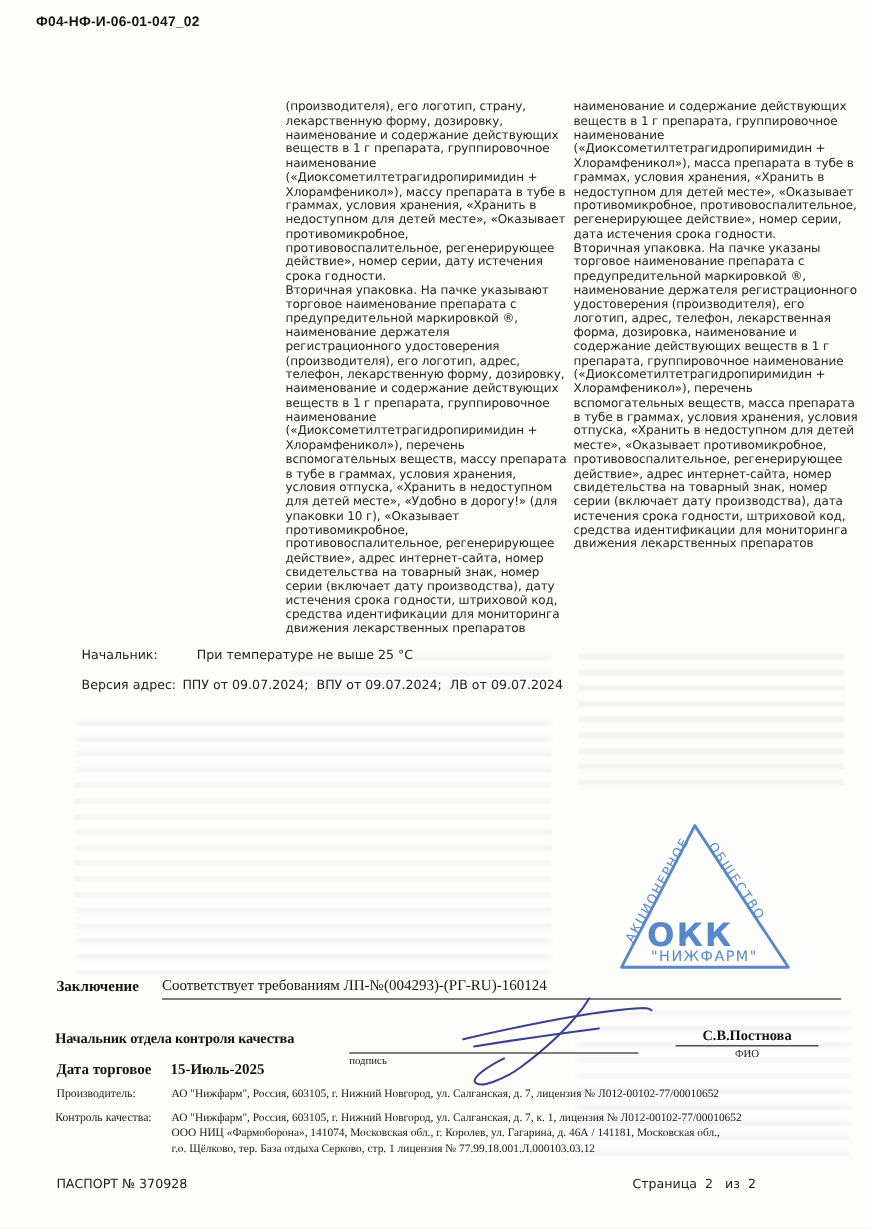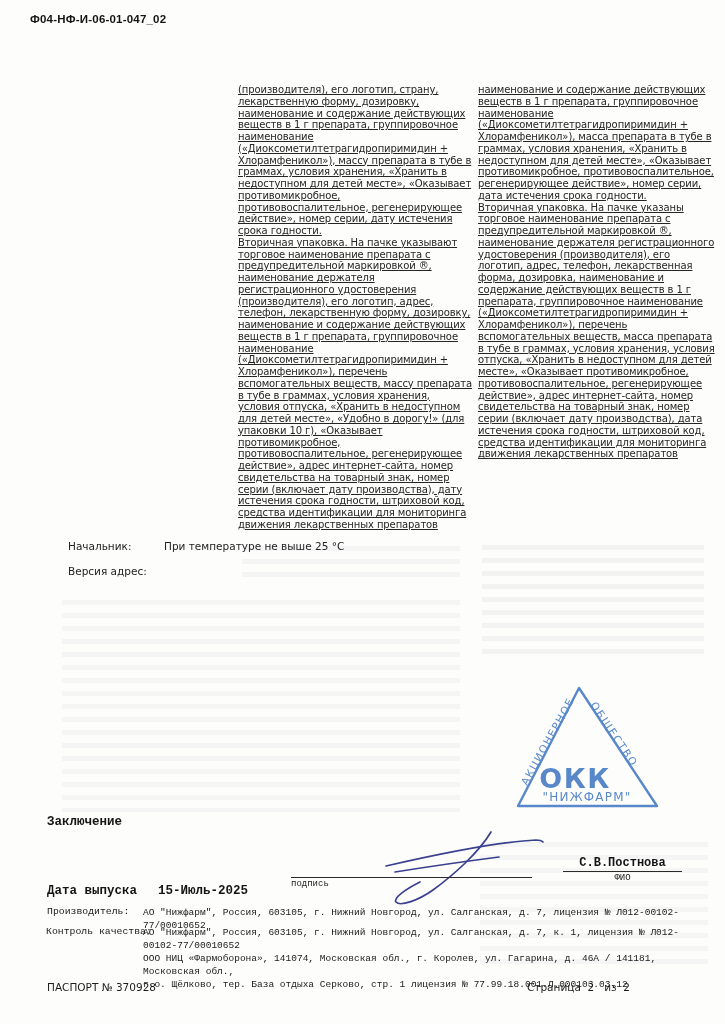--- a/index.html
+++ b/index.html
@@ -19,40 +19,40 @@
   #smudge4 { left:242px; top:546px; width:218px; height:38px;  opacity:0.04; }
 
   .form-code {
     position:absolute; left:30px; top:13px;
     font-family:"Liberation Sans", sans-serif; font-weight:bold;
     font-size:11.5px; letter-spacing:0.2px; color:#141414;
   }
   .col {
     position:absolute; top:84px; width:235px;
     font-size:10px; line-height:11.75px; letter-spacing:-0.1px;
-    white-space:pre-line; color:#252525; text-align:left;text-decoration:underline;
+    white-space:pre-line; color:#252525; text-align:left;
   }
   #col1 { left:238px; }
   #col2 { left:478px; width:238px; }
 
   .kv-label { position:absolute; font-size:10.5px; color:#222; }
   .kv-value { position:absolute; font-size:10.5px; color:#222; white-space:pre; }
   #storage-label { left:68px; top:540px; }
   #storage-value { left:164px; top:540px; }
   #version-label { left:68px; top:565px; }
   #version-value { left:152px; top:565px; }
 
   
   .stamp { position:absolute; left:510px; top:682px; width:156px; height:148px; opacity:0.92; }
   .stamp text { font-family:"DejaVu Sans", sans-serif; }
 
   
   .signature { position:absolute; left:383px; top:830px; width:162px; height:78px; }
 
-  .bottom { font-family:Liberation Mono, monospace; color:#151515; }
+  .bottom { font-family:Liberation Serif, serif; color:#151515; }
   #conclusion-label {
     position:absolute; left:47px; top:815px;
     font-weight:bold; font-size:12.5px;
   }
   #conclusion-value {
     position:absolute; left:135px; top:814px; width:566px;
     font-size:12.5px; border-bottom:1.6px solid #2a2a2a; padding-bottom:3px;
   }
   #qc-head-title {
     position:absolute; left:46px; top:858px;
@@ -67,21 +67,21 @@
   }
   #signatory-name {
     position:absolute; left:563px; top:856px; width:119px;
     text-align:center; font-weight:bold; font-size:12px;
   }
   #name-caption {
     position:absolute; left:563px; top:873px; width:119px;
     text-align:center; font-size:9px; color:#222;
   }
   #release-label { position:absolute; left:47px; top:884px; font-weight:bold; font-size:12.5px; }
-  #release-value { position:absolute; left:158px; top:884px; font-weight:bold; font-size:12.5px; }
+  #release-value { position:absolute; left:142px; top:884px; font-weight:bold; font-size:12.5px; }
 
   .small-label { position:absolute; font-size:9.8px; color:#1a1a1a; }
   .small-value { position:absolute; font-size:9.5px; color:#1a1a1a; line-height:13px; white-space:pre-line; }
   #manufacturer-label { left:47px; top:906px; }
   #manufacturer-value { left:143px; top:906px; width:565px; }
   #qc-label { left:46px; top:926px; }
   #qc-value { left:143px; top:926px; width:570px; }
 
   .footer-text { position:absolute; font-size:10.5px; color:#1c1c1c; white-space:pre; }
   #footer-passport { left:47px; top:981px; }
@@ -100,47 +100,50 @@
   <div class="form-code">Ф04-НФ-И-06-01-047_02</div>
 
   <div class="col" id="col1">(производителя), его логотип, страну, лекарственную форму, дозировку, наименование и содержание действующих веществ в 1 г препарата, группировочное наименование («Диоксометилтетрагидропиримидин + Хлорамфеникол»), массу препарата в тубе в граммах, условия хранения, «Хранить в недоступном для детей месте», «Оказывает противомикробное, противовоспалительное, регенерирующее действие», номер серии, дату истечения срока годности.
 Вторичная упаковка. На пачке указывают торговое наименование препарата с предупредительной маркировкой ®, наименование держателя регистрационного удостоверения (производителя), его логотип, адрес, телефон, лекарственную форму, дозировку, наименование и содержание действующих веществ в 1 г препарата, группировочное наименование («Диоксометилтетрагидропиримидин + Хлорамфеникол»), перечень вспомогательных веществ, массу препарата в тубе в граммах, условия хранения, условия отпуска, «Хранить в недоступном для детей месте», «Удобно в дорогу!» (для упаковки 10 г), «Оказывает противомикробное, противовоспалительное, регенерирующее действие», адрес интернет-сайта, номер свидетельства на товарный знак, номер серии (включает дату производства), дату истечения срока годности, штриховой код, средства идентификации для мониторинга движения лекарственных препаратов</div>
   <div class="col" id="col2">наименование и содержание действующих веществ в 1 г препарата, группировочное наименование («Диоксометилтетрагидропиримидин + Хлорамфеникол»), масса препарата в тубе в граммах, условия хранения, «Хранить в недоступном для детей месте», «Оказывает противомикробное, противовоспалительное, регенерирующее действие», номер серии, дата истечения срока годности.
 Вторичная упаковка. На пачке указаны торговое наименование препарата с предупредительной маркировкой ®, наименование держателя регистрационного удостоверения (производителя), его логотип, адрес, телефон, лекарственная форма, дозировка, наименование и содержание действующих веществ в 1 г препарата, группировочное наименование («Диоксометилтетрагидропиримидин + Хлорамфеникол»), перечень вспомогательных веществ, масса препарата в тубе в граммах, условия хранения, условия отпуска, «Хранить в недоступном для детей месте», «Оказывает противомикробное, противовоспалительное, регенерирующее действие», адрес интернет-сайта, номер свидетельства на товарный знак, номер серии (включает дату производства), дата истечения срока годности, штриховой код, средства идентификации для мониторинга движения лекарственных препаратов</div>
 
   <div class="kv-label" id="storage-label">Начальник:</div>
   <div class="kv-value" id="storage-value">При температуре не выше 25 °C</div>
   <div class="kv-label" id="version-label">Версия адрес:</div>
+  <div class="kv-value" id="version-value">ППУ от 09.07.2024;  ВПУ от 09.07.2024;  ЛВ от 09.07.2024</div>
 
   <svg class="stamp" viewBox="0 0 156 148">
     <polygon points="69,6 8,124 147,124" fill="none" stroke="#4b7fc6" stroke-width="2.4" stroke-linejoin="round"></polygon>
     <text transform="translate(17,104) rotate(-61)" font-size="10.5" letter-spacing="1.4" fill="#4b7fc6">АКЦИОНЕРНОЕ</text>
     <text transform="translate(80,23) rotate(56)" font-size="10.5" letter-spacing="1.6" fill="#4b7fc6">ОБЩЕСТВО</text>
     <text x="65" y="106" text-anchor="middle" font-size="27" font-weight="bold" letter-spacing="1.5" fill="#4b7fc6">ОКК</text>
     <text x="77" y="119" text-anchor="middle" font-size="12" letter-spacing="1.2" fill="#4b7fc6">"НИЖФАРМ"</text>
   </svg>
 
   <div class="bottom" id="conclusion-label">Заключение</div>
+  <div class="bottom" id="conclusion-value">Соответствует требованиям ЛП-№(004293)-(РГ-RU)-160124</div>
 
+  <div class="bottom" id="qc-head-title">Начальник отдела контроля качества</div>
 
   <svg class="signature" viewBox="0 0 162 78">
     <g fill="none" stroke="#39418f" stroke-width="1.7" stroke-linecap="round">
       <path d="M 3,36 C 42,27 112,12 153,10 C 157,10 159,11 160,12"></path>
       <path d="M 12,42 C 50,36 85,31 116,27"></path>
       <path d="M 108,2 C 96,22 72,44 50,60 C 36,70 17,77 13,72 C 10,68 23,59 37,52"></path>
     </g>
   </svg>
 
   <div class="sig-line" id="signature-line"></div>
   <div class="bottom" id="signature-caption">подпись</div>
   <div class="bottom" id="signatory-name">С.В.Постнова</div>
   <div class="sig-line" id="name-line"></div>
   <div class="bottom" id="name-caption">ФИО</div>
 
-  <div class="bottom" id="release-label">Дата выпуска</div>
+  <div class="bottom" id="release-label">Дата торговое</div>
   <div class="bottom" id="release-value">15-Июль-2025</div>
 
   <div class="bottom small-label" id="manufacturer-label">Производитель:</div>
   <div class="bottom small-value" id="manufacturer-value">АО "Нижфарм", Россия, 603105, г. Нижний Новгород, ул. Салганская, д. 7, лицензия № Л012-00102-77/00010652</div>
   <div class="bottom small-label" id="qc-label">Контроль качества:</div>
   <div class="bottom small-value" id="qc-value">АО "Нижфарм", Россия, 603105, г. Нижний Новгород, ул. Салганская, д. 7, к. 1, лицензия № Л012-00102-77/00010652
 ООО НИЦ «Фармоборона», 141074, Московская обл., г. Королев, ул. Гагарина, д. 46А / 141181, Московская обл.,
 г.о. Щёлково, тер. База отдыха Серково, стр. 1 лицензия № 77.99.18.001.Л.000103.03.12</div>
 
   <div class="footer-text" id="footer-passport">ПАСПОРТ № 370928</div>

